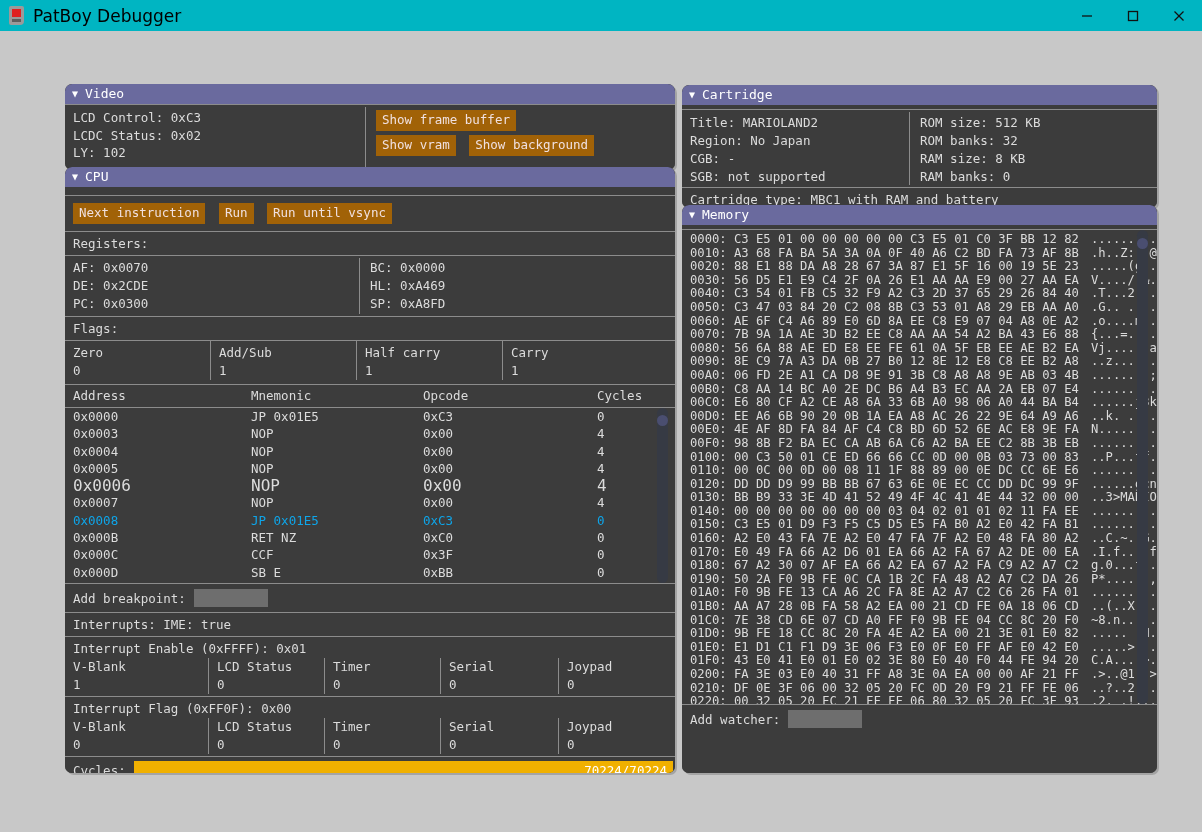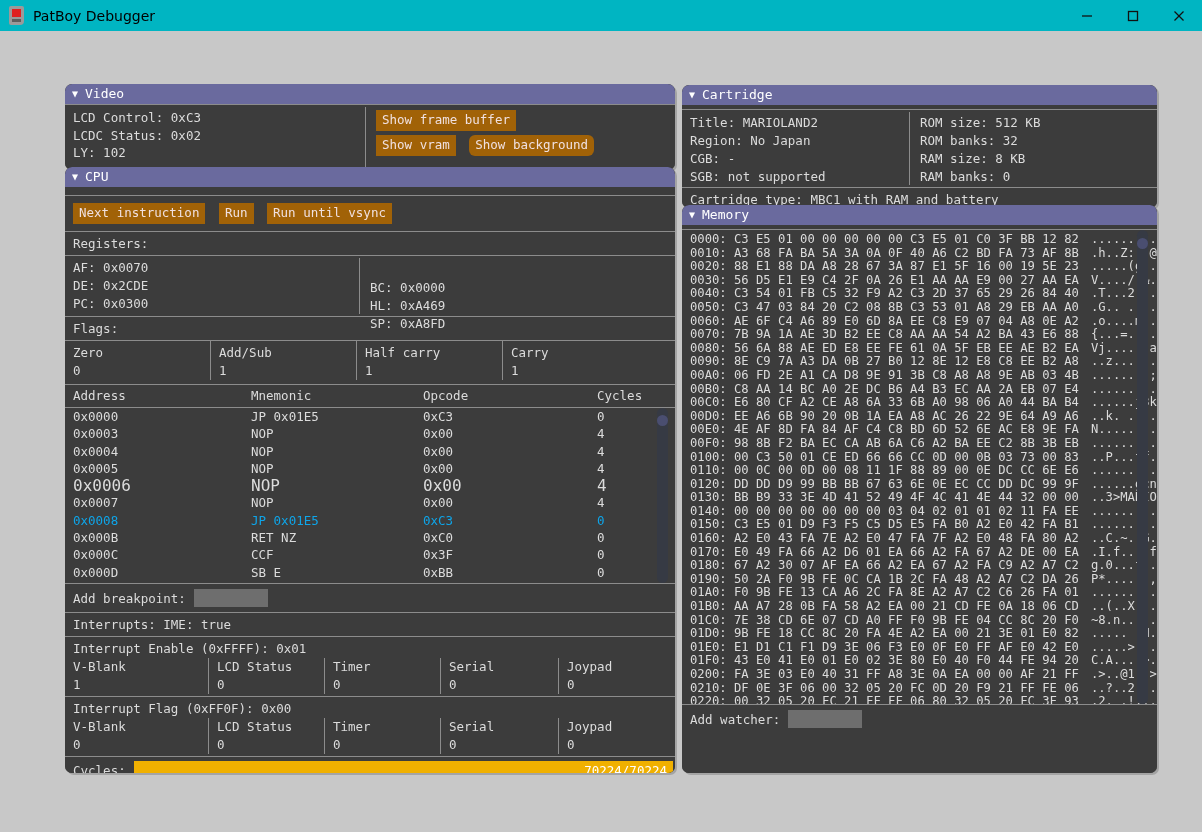--- a/index.html
+++ b/index.html
@@ -11,21 +11,21 @@
     background: #c8c8c8;
     font-family: "DejaVu Sans Mono", "Liberation Mono", monospace;
   }
   
   #titlebar {
     height: 31px; width: 100%;
     background: #00b5c2;
     display: flex; align-items: center;
     color: #000;
     font-family: "DejaVu Sans", "Liberation Sans", sans-serif;
-    font-size: 14px;
+    font-size: 17px;
   }
   #gb-icon {
     width: 15px; height: 19px;
     margin-left: 9px; margin-right: 9px;
     background: #9a9a9a;
     border-radius: 2px 2px 4px 2px;
     position: relative; flex: none;
   }
   #gb-icon::before {
     content: ""; position: absolute;
@@ -160,21 +160,21 @@
           <div style="line-height:17.5px;">LCDC Status: 0x02</div>
           <div style="line-height:17.5px;">LY: 102</div>
         </div>
         <div class="vr" style="height:60px; margin-top:2px;"></div>
         <div style="padding:5px 0 0 10px;">
           <div style="margin-bottom:4px;">
             <span class="btn">Show frame buffer</span>
           </div>
           <div>
             <span class="btn">Show vram</span>
-            <span class="btn" style="margin-left:6px;border-radius:6px;">Show background</span>
+            <span class="btn" style="margin-left:6px;">Show background</span>
           </div>
         </div>
       </div>
     </div>
   </div>
 
   <div class="panel" id="panel-cpu" style="left:65px; top:136px; width:610px; height:606px;">
     <div class="panel-head">
       <span class="tri">▼</span>
       <span>CPU</span>
@@ -192,21 +192,21 @@
       <div class="cell">Registers:</div>
       <div class="hr"></div>
       <div style="display:flex; height:60px;">
         <div style="width:294px; padding:3px 0 0 8px;">
           <div style="line-height:18px;">AF: 0x0070</div>
           <div style="line-height:18px;">DE: 0x2CDE</div>
           <div style="line-height:18px;">PC: 0x0300</div>
         </div>
         <div class="vr" style="height:56px; margin-top:2px;"></div>
         <div style="padding:3px 0 0 10px;">
-          <div style="line-height:18px;margin-top:20px;">BC: 0x0000</div>
+          <div style="line-height:18px;">BC: 0x0000</div>
           <div style="line-height:18px;">HL: 0xA469</div>
           <div style="line-height:18px;">SP: 0xA8FD</div>
         </div>
       </div>
       <div class="hr"></div>
 
       <div class="cell">Flags:</div>
       <div class="hr"></div>
       <div style="display:flex; height:43px;">
         <div style="width:145px; padding:3px 0 0 8px;">

